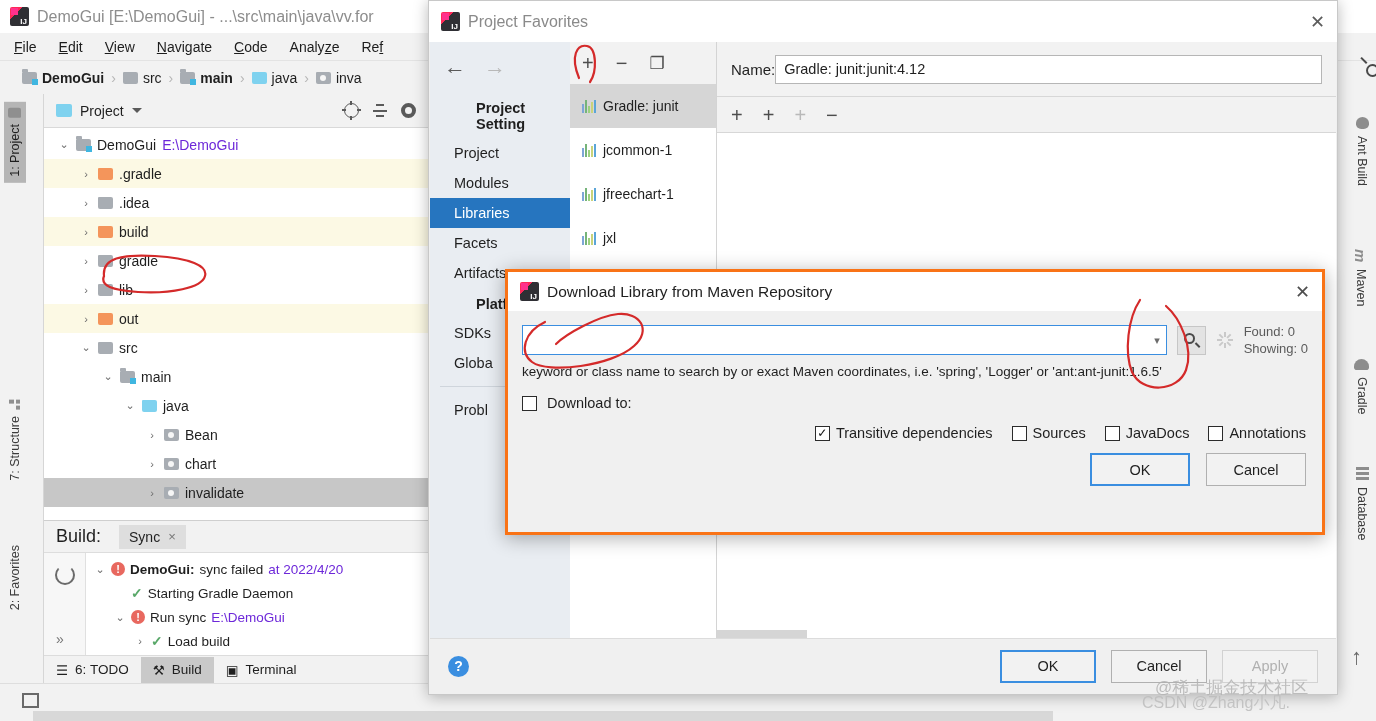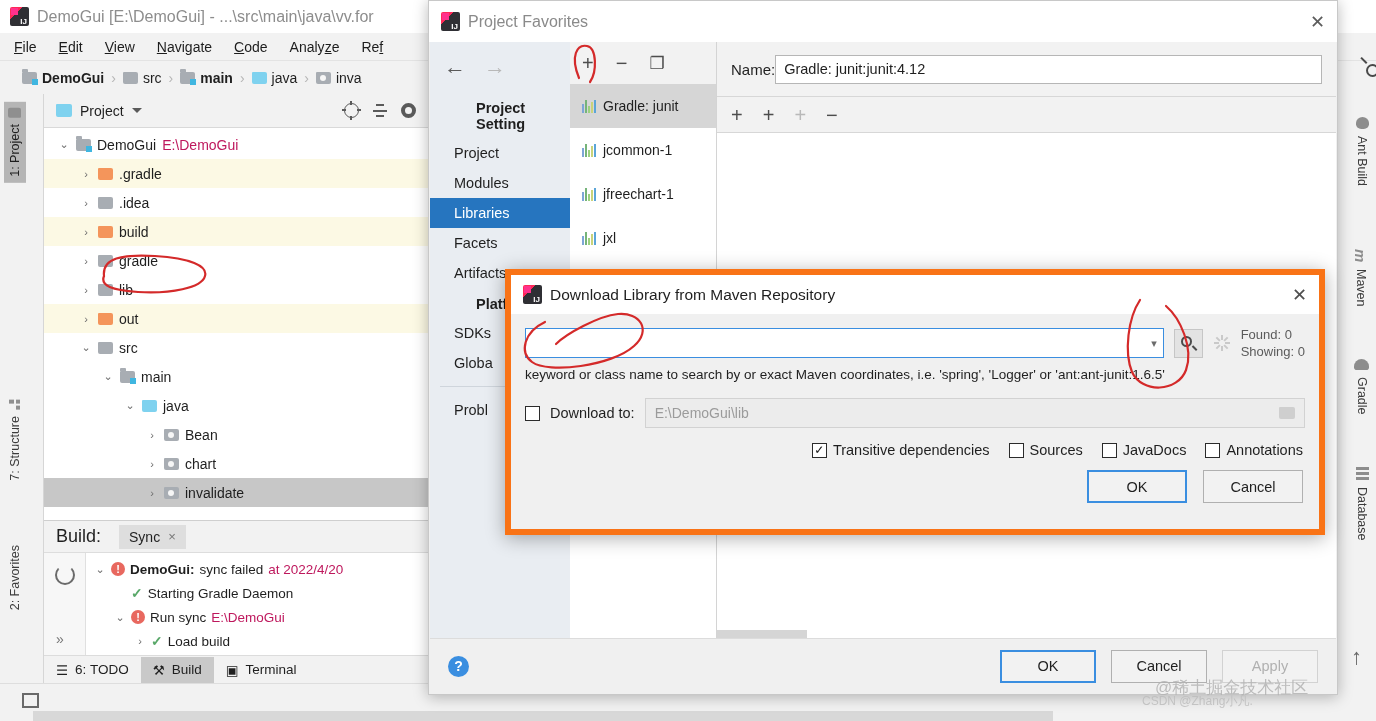--- a/index.html
+++ b/index.html
@@ -80,21 +80,21 @@
   .projhdr .lbl { font-size:14px; }
   .proj-icons { margin-left:auto; display:flex; align-items:center; gap:14px; padding-right:12px; }
   .caret-dn { width:0;height:0;border-left:5px solid transparent;border-right:5px solid transparent;
      border-top:5px solid #5a5a5a; }
 
   .tree { padding-top:2px; font-size:14px; }
   .trow { height:29px; display:flex; align-items:center; gap:6px; white-space:nowrap; }
   .trow.yellow { background:#fcf9e4; }
   .trow.sel { background:#c7c7c7; }
   .arrow { width:12px; text-align:center; color:#6e6e6e; font-size:11px; flex:none; }
-  .dim { color:#be185d; }
+  .dim { color:#6d28d9; }
 
   
   .buildwin {
     position:absolute; left:44px; top:520px; width:385px; height:135px;
     background:#ffffff; border-top:1px solid #cfcfcf; border-right:1px solid #d6d6d6;
   }
   .buildhdr { height:32px; background:#f2f2f2; display:flex; align-items:center;
      padding-left:12px; gap:18px; border-bottom:1px solid #ddd; }
   .buildhdr .lb { font-size:18px; }
   .tabpill { background:#dedede; padding:4px 10px; display:flex; align-items:center; gap:8px;
@@ -188,21 +188,21 @@
   .btn { height:33px; min-width:96px; border:1px solid #b0b0b0; background:#f2f2f2;
      display:flex; align-items:center; justify-content:center; font-size:14.5px; }
   .btn.primary { border:2px solid #3a8ee0; }
   .btn.dis { color:#b0b0b0; border-color:#d2d2d2; }
 
   .ps-hscroll { position:absolute; left:0; bottom:0; height:9px; background:#d5d5d5; }
 
   
   .mvdlg {
     position:absolute; left:505px; top:269px; width:820px; height:266px;
-    background:#f0f0f0; border:6px solid #f97316; box-shadow:0 3px 18px rgba(0,0,0,.32);
+    background:#f0f0f0; border:3px solid #f97316; box-shadow:0 3px 18px rgba(0,0,0,.32);
   }
   .mv-title { height:39px; background:#fff; display:flex; align-items:center; padding:0 12px; }
   .mv-title .t { font-size:15.5px; margin-left:8px; }
   .mv-title .x { margin-left:auto; font-size:18px; color:#4f4f4f; }
   .mv-searchrow { display:flex; align-items:center; gap:10px; padding:12px 14px 0 14px; }
   .combo { flex:1; height:30px; border:1px solid #3a8ee0; background:#fff; display:flex;
      align-items:center; padding:0 6px; }
   .combo .cv { flex:1; font-size:14px; }
   .combo .cc { color:#6b6b6b; font-size:11px; }
   .searchbtn { width:29px;height:29px; background:#e3e3e3; border:1px solid #c6c6c6;
@@ -623,24 +623,20 @@
       <div>Found: 0</div>
       <div>Showing: 0</div>
     </span>
   </div>
 
   <div class="hint">keyword or class name to search by or exact Maven coordinates, i.e. 'spring', 'Logger' or 'ant:ant-junit:1.6.5'</div>
 
   <div class="dl-row">
     <span class="cbx"></span>
     <span style="font-size:14.5px;">Download to:</span>
-    <span class="pathbox">
-      <span>E:\DemoGui\lib</span>
-      <span class="folder-ic"></span>
-    </span>
   </div>
 
   <div class="opts-row" id="mv-options">
       <span class="opt">
         <span class="cbx">✓</span>
         <span>Transitive dependencies</span>
       </span>
       <span class="opt">
         <span class="cbx"></span>
         <span>Sources</span>
@@ -666,15 +662,15 @@
     <path d="M579,78 C570,56 577,44 587,46 C597,48 597,72 590,82"></path>
     <path d="M104,276 C102,258 122,254 155,256 C190,258 208,266 205,276 C202,288 170,294 138,292 C112,290 100,286 104,276 Z"></path>
     <path d="M545,322 C524,332 519,352 532,362 C548,374 612,366 634,346 C652,330 640,312 618,314 C598,316 566,334 556,344"></path>
     <path d="M1140,300 C1128,318 1124,352 1132,372 C1142,394 1178,392 1186,370 C1194,348 1180,318 1166,306"></path>
   </g>
 </svg>
 
 <div class="wm" style="left:1155px; top:676px; font-size:17px;">
   <span>@稀土掘金技术社区</span>
 </div>
-<div class="wm" style="left:1142px; top:693px; font-size:12px; color:#bdbdbd;">
+<div class="wm" style="left:1142px; top:693px; font-size:16px; color:#bdbdbd;">
   <span>CSDN @Zhang小凡.</span>
 </div>
 
 </body></html>

